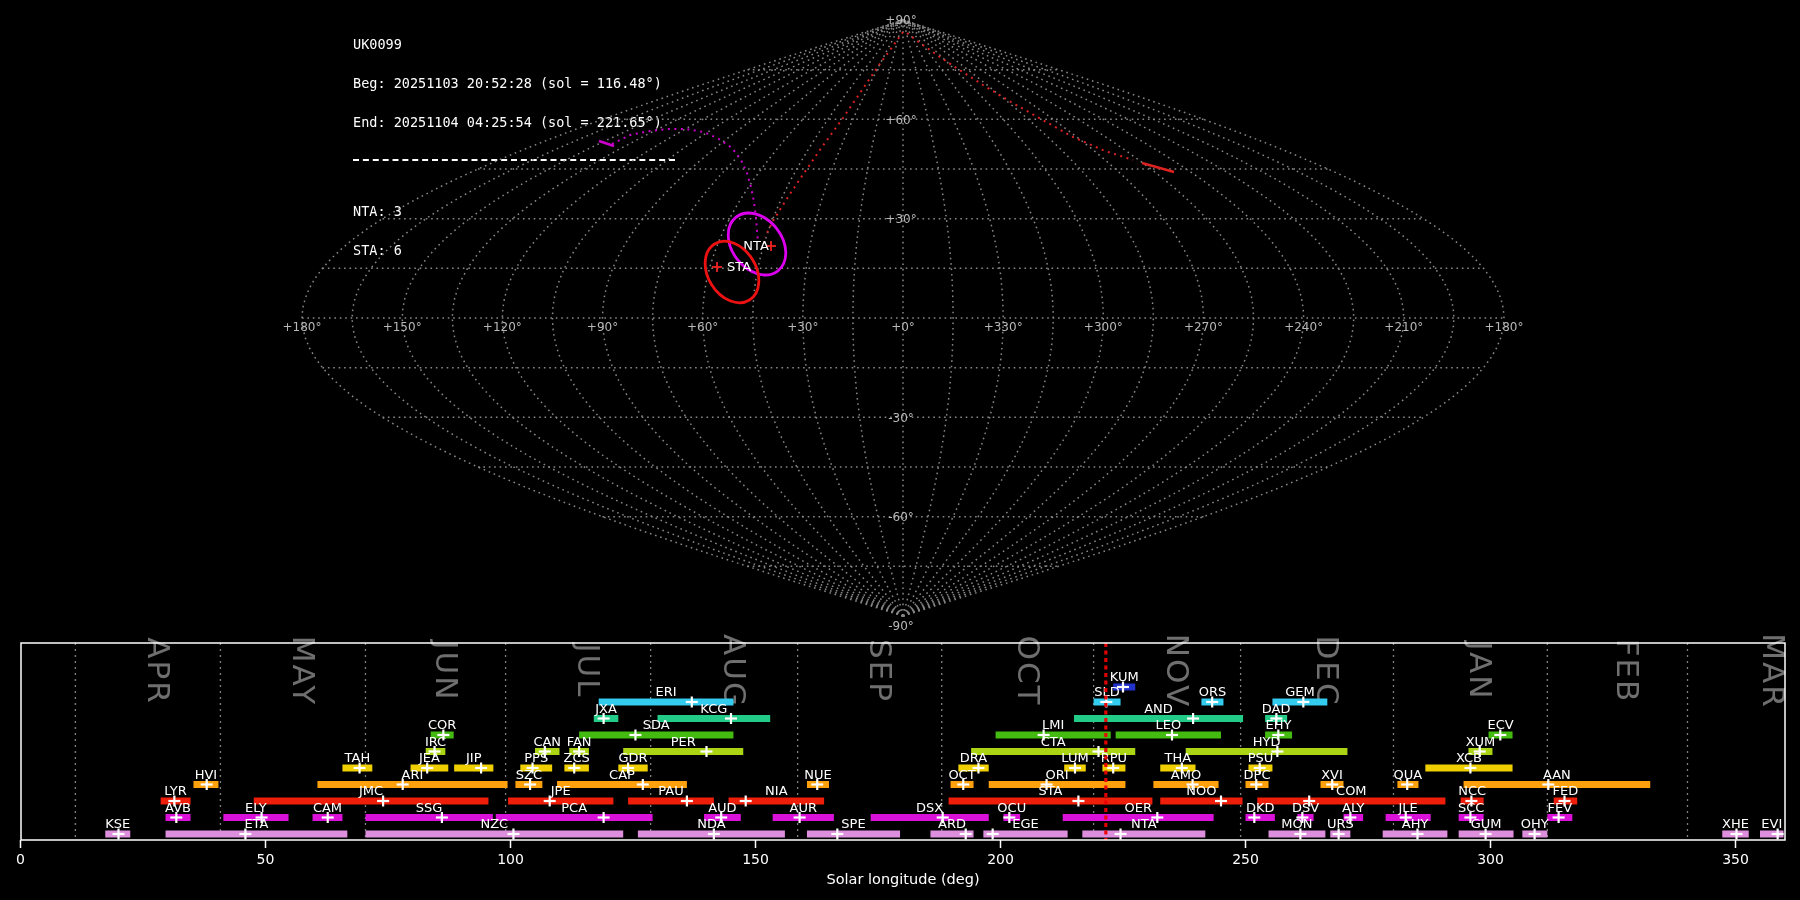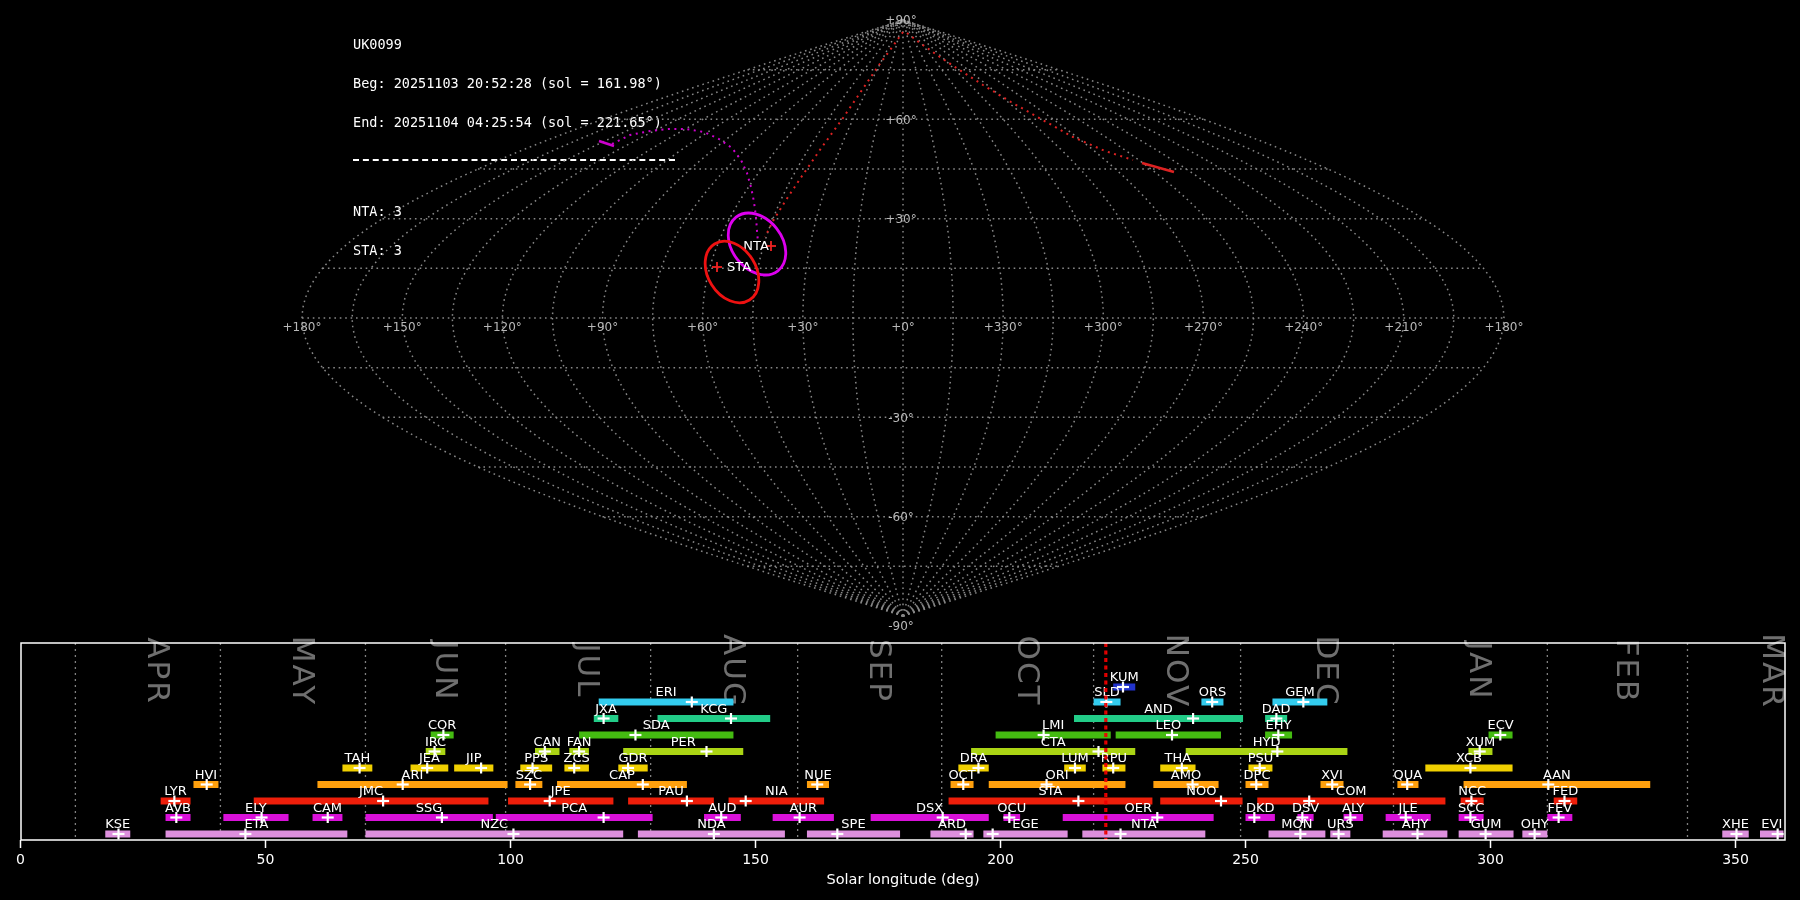--- a/index.html
+++ b/index.html
@@ -11,25 +11,25 @@
   .hdr div{height:13px;}
   .sep{border-top:2px dashed #fff;width:322px;margin:4px 0 5px 0;height:0;}
   svg text{font-family:"DejaVu Sans",sans-serif;}
 </style>
 </head>
 <body>
 
 <div class="screen">
   <div class="hdr">
     <div>UK0099</div>
-    <div>Beg: 20251103 20:52:28 (sol = 161.98°)</div>
+    <div>Beg: 20251103 20:52:28 (sol = 116.48°)</div>
     <div>End: 20251104 04:25:54 (sol = 221.65°)</div>
     <div class="sep"></div>
     <div>NTA: 3</div>
-    <div>STA: 3</div>
+    <div>STA: 6</div>
   </div>
   <svg id="scene" width="1800" height="900" viewBox="0 0 1800 900" style="position:absolute;left:0;top:0">
       <line x1="747.449753893385" y1="566.3333333333334" x2="1058.5502461066148" y2="566.3333333333334" stroke="#878787" stroke-width="1.5" stroke-dasharray="1.6 3.8"></line>
       <line x1="602.5" y1="516.6666666666666" x2="1203.5" y2="516.6666666666666" stroke="#878787" stroke-width="1.5" stroke-dasharray="1.6 3.8"></line>
       <line x1="478.0288245068849" y1="467" x2="1327.971175493115" y2="467" stroke="#878787" stroke-width="1.5" stroke-dasharray="1.6 3.8"></line>
       <line x1="382.5187323255524" y1="417.3333333333333" x2="1423.4812676744477" y2="417.3333333333333" stroke="#878787" stroke-width="1.5" stroke-dasharray="1.6 3.8"></line>
       <line x1="322.47857840026995" y1="367.6666666666667" x2="1483.52142159973" y2="367.6666666666667" stroke="#878787" stroke-width="1.5" stroke-dasharray="1.6 3.8"></line>
       <line x1="302" y1="318" x2="1504" y2="318" stroke="#878787" stroke-width="1.5" stroke-dasharray="1.6 3.8"></line>
       <line x1="322.47857840026995" y1="268.3333333333333" x2="1483.52142159973" y2="268.3333333333333" stroke="#878787" stroke-width="1.5" stroke-dasharray="1.6 3.8"></line>
       <line x1="382.5187323255524" y1="218.66666666666669" x2="1423.4812676744477" y2="218.66666666666669" stroke="#878787" stroke-width="1.5" stroke-dasharray="1.6 3.8"></line>

